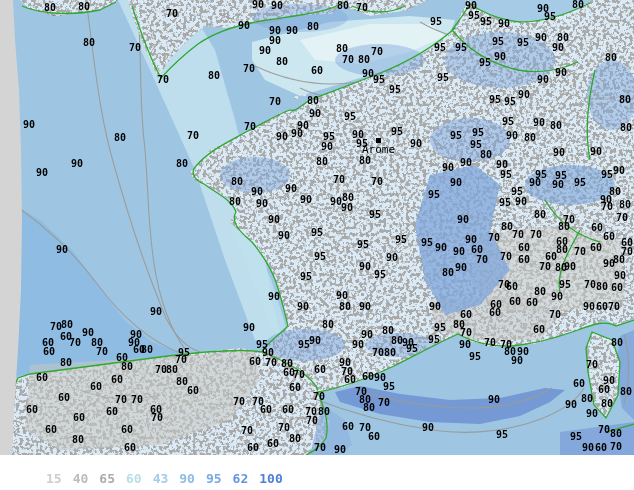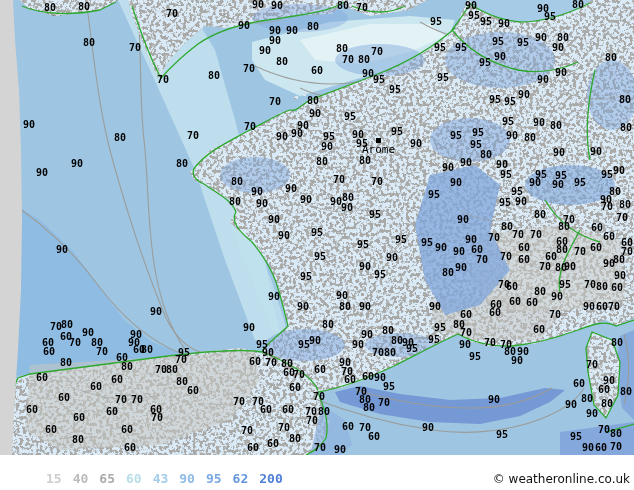--- a/index.html
+++ b/index.html
@@ -450,18 +450,17 @@
   <div class="footer">
     <div class="legendrow">
         <span style="color: rgb(205, 205, 205);">15</span>
         <span style="color: rgb(188, 188, 188);">40</span>
         <span style="color: rgb(171, 171, 171);">65</span>
         <span style="color: rgb(184, 223, 232);">60</span>
         <span style="color: rgb(164, 205, 234);">43</span>
         <span style="color: rgb(143, 188, 230);">90</span>
         <span style="color: rgb(122, 170, 226);">95</span>
         <span style="color: rgb(100, 149, 222);">62</span>
-        <span style="color: rgb(80, 128, 216);">200</span>
+        <span style="color: rgb(80, 128, 216);">100</span>
       </div>
-    <div class="copyright">© weatheronline.co.uk</div>
   </div>
 
 </div>
 
 </body></html>

